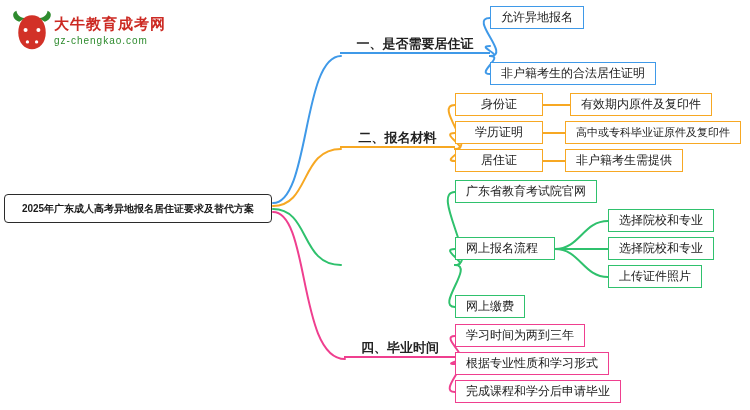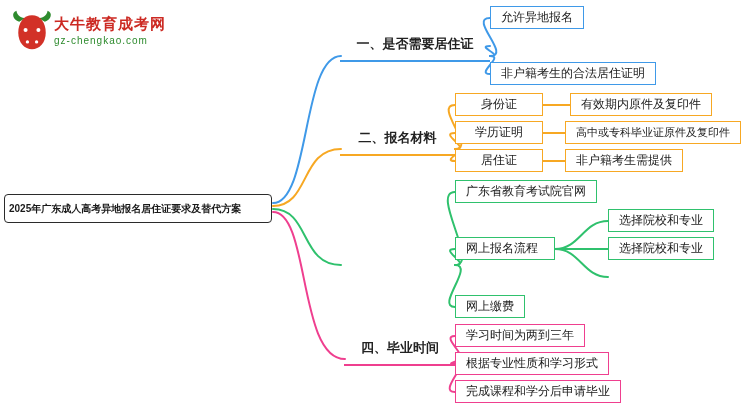--- a/index.html
+++ b/index.html
@@ -4,24 +4,24 @@
 <style>
   *{box-sizing:border-box;margin:0;padding:0}
   html,body{background:#ffffff}
   body{font-family:"Liberation Sans","DejaVu Sans",sans-serif}
   #stage{position:relative;width:750px;height:410px;background:#fff;overflow:hidden}
   svg.wires{position:absolute;left:0;top:0;width:750px;height:410px;pointer-events:none}
   svg.wires path{fill:none;stroke-width:2;stroke-linecap:round}
   .w1{stroke:#3f99e8}.w2{stroke:#f7a823}.w3{stroke:#2fc16d}.w4{stroke:#ef3f8f}
 
   .node{position:absolute;background:#fff;white-space:nowrap;color:#1a1a1a}
-  .root{left:4px;top:194px;width:268px;border:1.6px solid #2b2b2b;
+  .root{left:4px;top:194px;width:268px;text-align:center;border:1.6px solid #2b2b2b;
         border-radius:4px;padding:6px 4px;font-size:10px;font-weight:bold;line-height:15px}
   .bl{position:absolute;font-weight:bold;font-size:13px;line-height:16px;color:#222;
-      text-align:center;padding-bottom:8px;border-bottom:2.5px solid;white-space:nowrap}
+      text-align:center;padding-bottom:0;border-bottom:2.5px solid;white-space:nowrap}
   .u1{left:340px;top:36px;width:150px;border-color:#3f99e8}
   .u2{left:340px;top:130px;width:115px;border-color:#f7a823}
   .u3{left:340px;top:246px;width:115px;border-color:#2fc16d}
   .u4{left:344px;top:340px;width:112px;border-color:#ef3f8f}
 
   .leaf{border:1.8px solid;border-radius:0;padding:3px 10px;font-size:12px;line-height:15px}
   .leaf.sm{font-size:11px;line-height:15px}
   .c1{border-color:#3f99e8}.c2{border-color:#f7a823}.c3{border-color:#2fc16d}.c4{border-color:#ef3f8f}
   .mid{width:88px;text-align:center}
 
@@ -97,18 +97,19 @@
   <div class="node leaf c2 mid" style="left:455px;top:149px">居住证</div>
   <div class="node leaf c2" style="left:570px;top:93px">有效期内原件及复印件</div>
   <div class="node leaf c2 sm" style="left:565px;top:121px">高中或专科毕业证原件及复印件</div>
   <div class="node leaf c2" style="left:565px;top:149px">非户籍考生需提供</div>
 
   <div class="node leaf c3" style="left:455px;top:180px">广东省教育考试院官网</div>
   <div class="node leaf c3" style="left:455px;top:237px;width:100px;">网上报名流程</div>
   <div class="node leaf c3" style="left:455px;top:295px">网上缴费</div>
   <div class="node leaf c3" style="left:608px;top:209px">选择院校和专业</div>
   <div class="node leaf c3" style="left:608px;top:237px">选择院校和专业</div>
+  <div class="node leaf c3" style="left:608px;top:265px">上传证件照片</div>
 
   <div class="node leaf c4" style="left:455px;top:324px">学习时间为两到三年</div>
   <div class="node leaf c4" style="left:455px;top:352px">根据专业性质和学习形式</div>
   <div class="node leaf c4" style="left:455px;top:380px">完成课程和学分后申请毕业</div>
 
 </div>
 
 </body></html>

